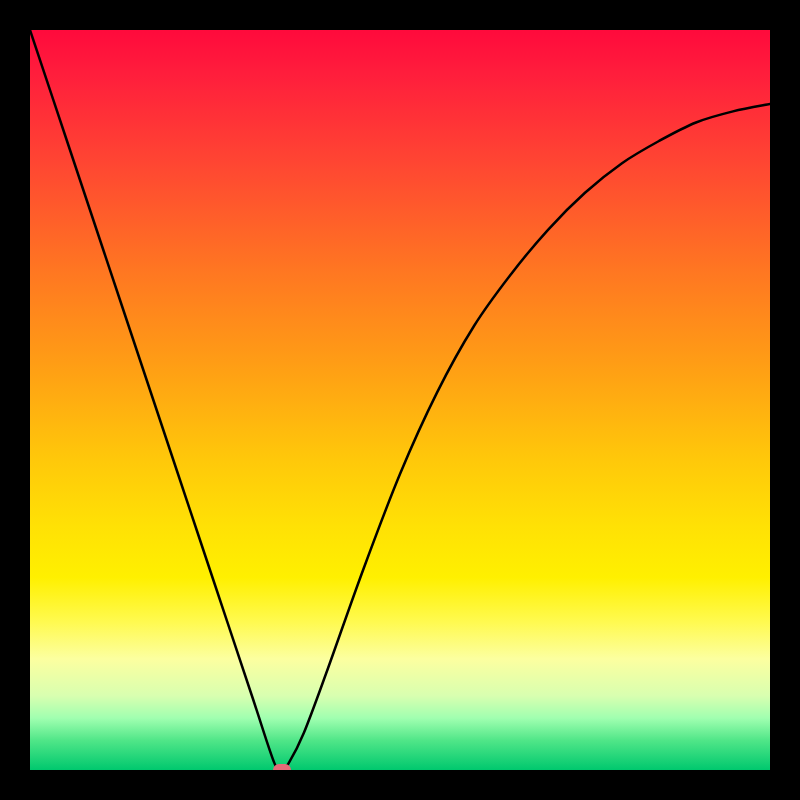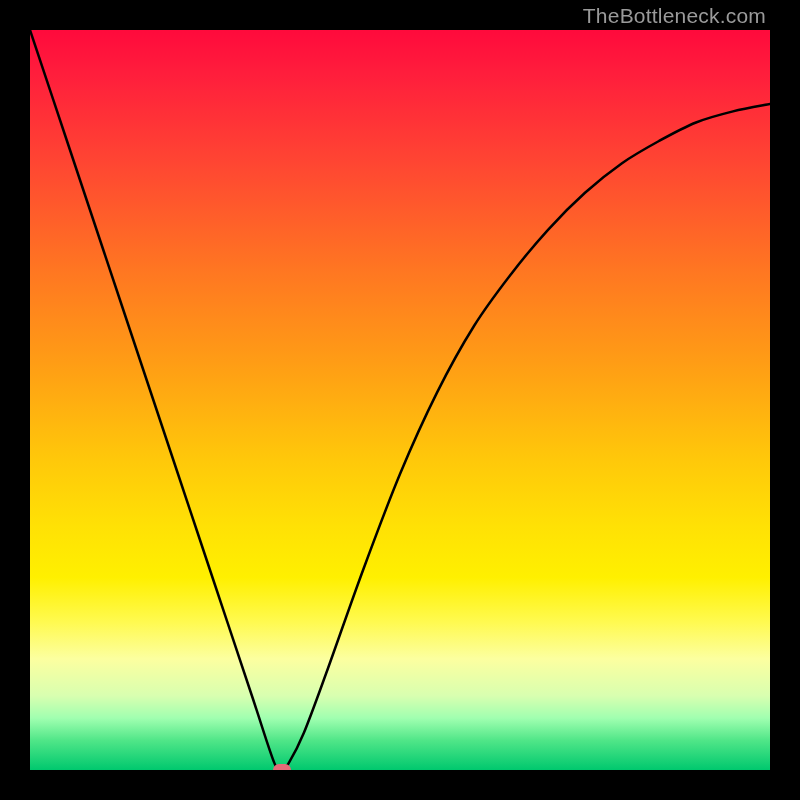--- a/index.html
+++ b/index.html
@@ -82,14 +82,13 @@
   <div class="plot-area">
     <div class="gradient"></div>
 
     <svg class="curve-svg" viewBox="0 0 740 740" preserveAspectRatio="none">
       <path id="curve-path" fill="none" stroke="#000" stroke-width="2.5" stroke-linecap="round" d="M 0.00 0.00 C 6.17 18.50, 24.67 74.00, 37.00 111.00 C 49.33 148.00, 61.67 185.00, 74.00 222.00 C 86.33 259.00, 98.67 296.00, 111.00 333.00 C 123.33 370.00, 135.67 407.00, 148.00 444.00 C 160.33 481.00, 172.67 518.00, 185.00 555.00 C 197.33 592.00, 212.13 636.40, 222.00 666.00 C 231.87 695.60, 239.27 720.27, 244.20 732.60 C 249.13 744.93, 249.13 740.00, 251.60 740.00 C 254.07 740.00, 255.30 738.77, 259.00 732.60 C 262.70 726.43, 267.63 717.80, 273.80 703.00 C 279.97 688.20, 286.13 670.93, 296.00 643.80 C 305.87 616.67, 320.67 573.50, 333.00 540.20 C 345.33 506.90, 357.67 473.60, 370.00 444.00 C 382.33 414.40, 394.67 387.27, 407.00 362.60 C 419.33 337.93, 431.67 315.73, 444.00 296.00 C 456.33 276.27, 468.67 260.23, 481.00 244.20 C 493.33 228.17, 505.67 213.37, 518.00 199.80 C 530.33 186.23, 542.67 173.90, 555.00 162.80 C 567.33 151.70, 579.67 141.83, 592.00 133.20 C 604.33 124.57, 616.67 117.78, 629.00 111.00 C 641.33 104.22, 653.67 97.43, 666.00 92.50 C 678.33 87.57, 690.67 84.48, 703.00 81.40 C 715.33 78.32, 733.83 75.23, 740.00 74.00"></path>
     </svg>
 
     <div id="marker" class="marker" style="left: 242.6px; top: 734px;"></div>
   </div>
 
-  <div class="watermark">TheBottleneck.com</div>
 </div>
 
 </body></html>

